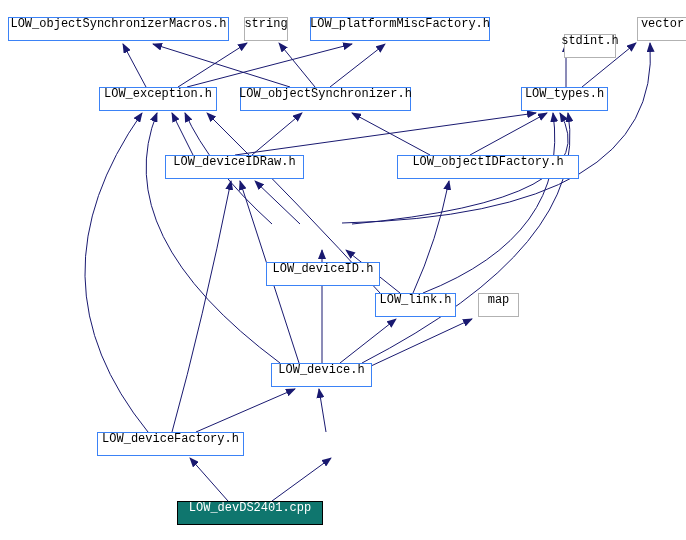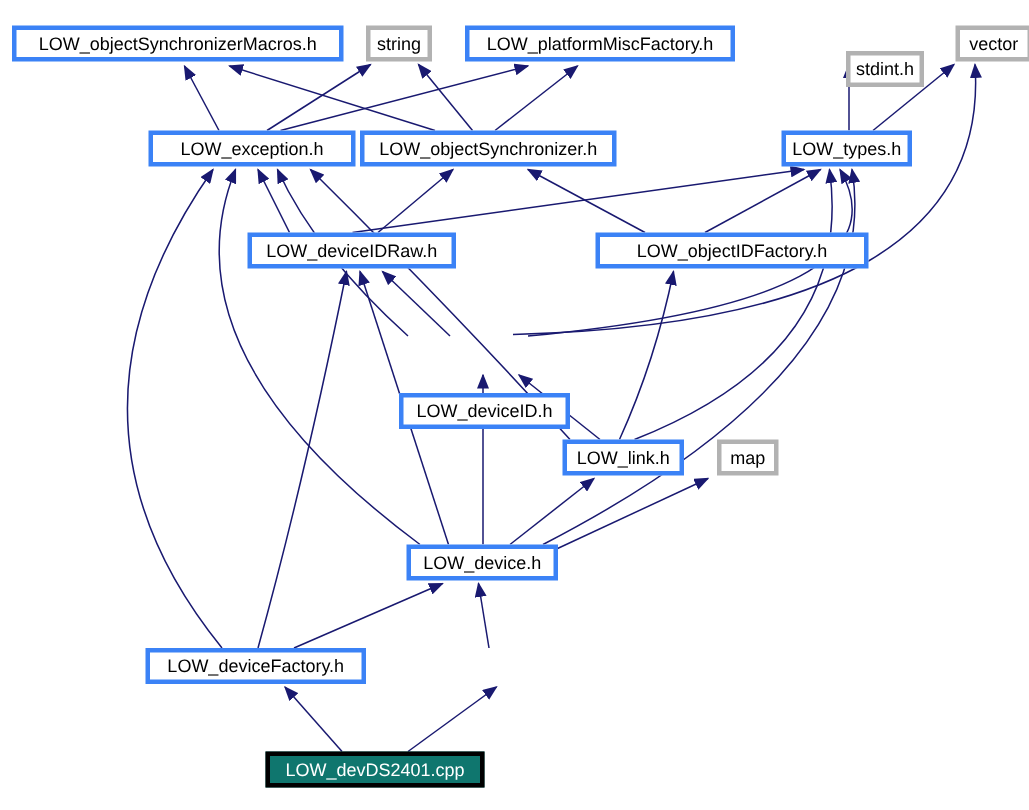--- a/index.html
+++ b/index.html
@@ -12,31 +12,32 @@
     overflow: hidden;
   }
   #edge-layer {
     position: absolute;
     left: 0; top: 0;
     width: 686px; height: 540px;
   }
   .node {
     position: absolute;
     box-sizing: border-box;
-    border: 3px solid #3b82f6;
+    border: 1px solid #3b82f6;
     background: #ffffff;
     color: #000000;
     font-size: 12px;
     line-height: 1;
     display: flex;
-    align-items: center;
+    align-items: flex-start;
     justify-content: center;
     white-space: nowrap;
     cursor: pointer;
     z-index: 2;
+    font-family: Liberation Mono, monospace;
   }
   .node.external { border-color: #b2b2b2; }
   .node.focus { background: #0f766e; color: #ffffff; border-color: #000000; }
 </style>
 </head>
 <body>
 
 <div id="stage">
     <svg id="edge-layer" viewBox="0 0 686 540" width="686" height="540">
       <defs>
@@ -86,21 +87,21 @@
     </div>
     <div class="node internal" style="left: 310px; top: 17px; width: 180px; height: 24px;">
       <span>LOW_platformMiscFactory.h</span>
     </div>
     <div class="node external" style="left: 540px; top: 34px; width: 52px; height: 24px; margin-left: 24px;">
       <span>stdint.h</span>
     </div>
     <div class="node external" style="left: 627px; top: 17px; width: 51px; height: 24px; margin-left: 10px;">
       <span>vector</span>
     </div>
-    <div class="node internal" style="left: 99px; top: 87px; width: 138px; height: 24px;">
+    <div class="node internal" style="left: 99px; top: 87px; width: 118px; height: 24px;">
       <span>LOW_exception.h</span>
     </div>
     <div class="node internal" style="left: 240px; top: 87px; width: 171px; height: 24px;">
       <span>LOW_objectSynchronizer.h</span>
     </div>
     <div class="node internal" style="left: 521px; top: 87px; width: 87px; height: 24px;">
       <span>LOW_types.h</span>
     </div>
     <div class="node internal" style="left: 165px; top: 155px; width: 139px; height: 24px;">
       <span>LOW_deviceIDRaw.h</span>

